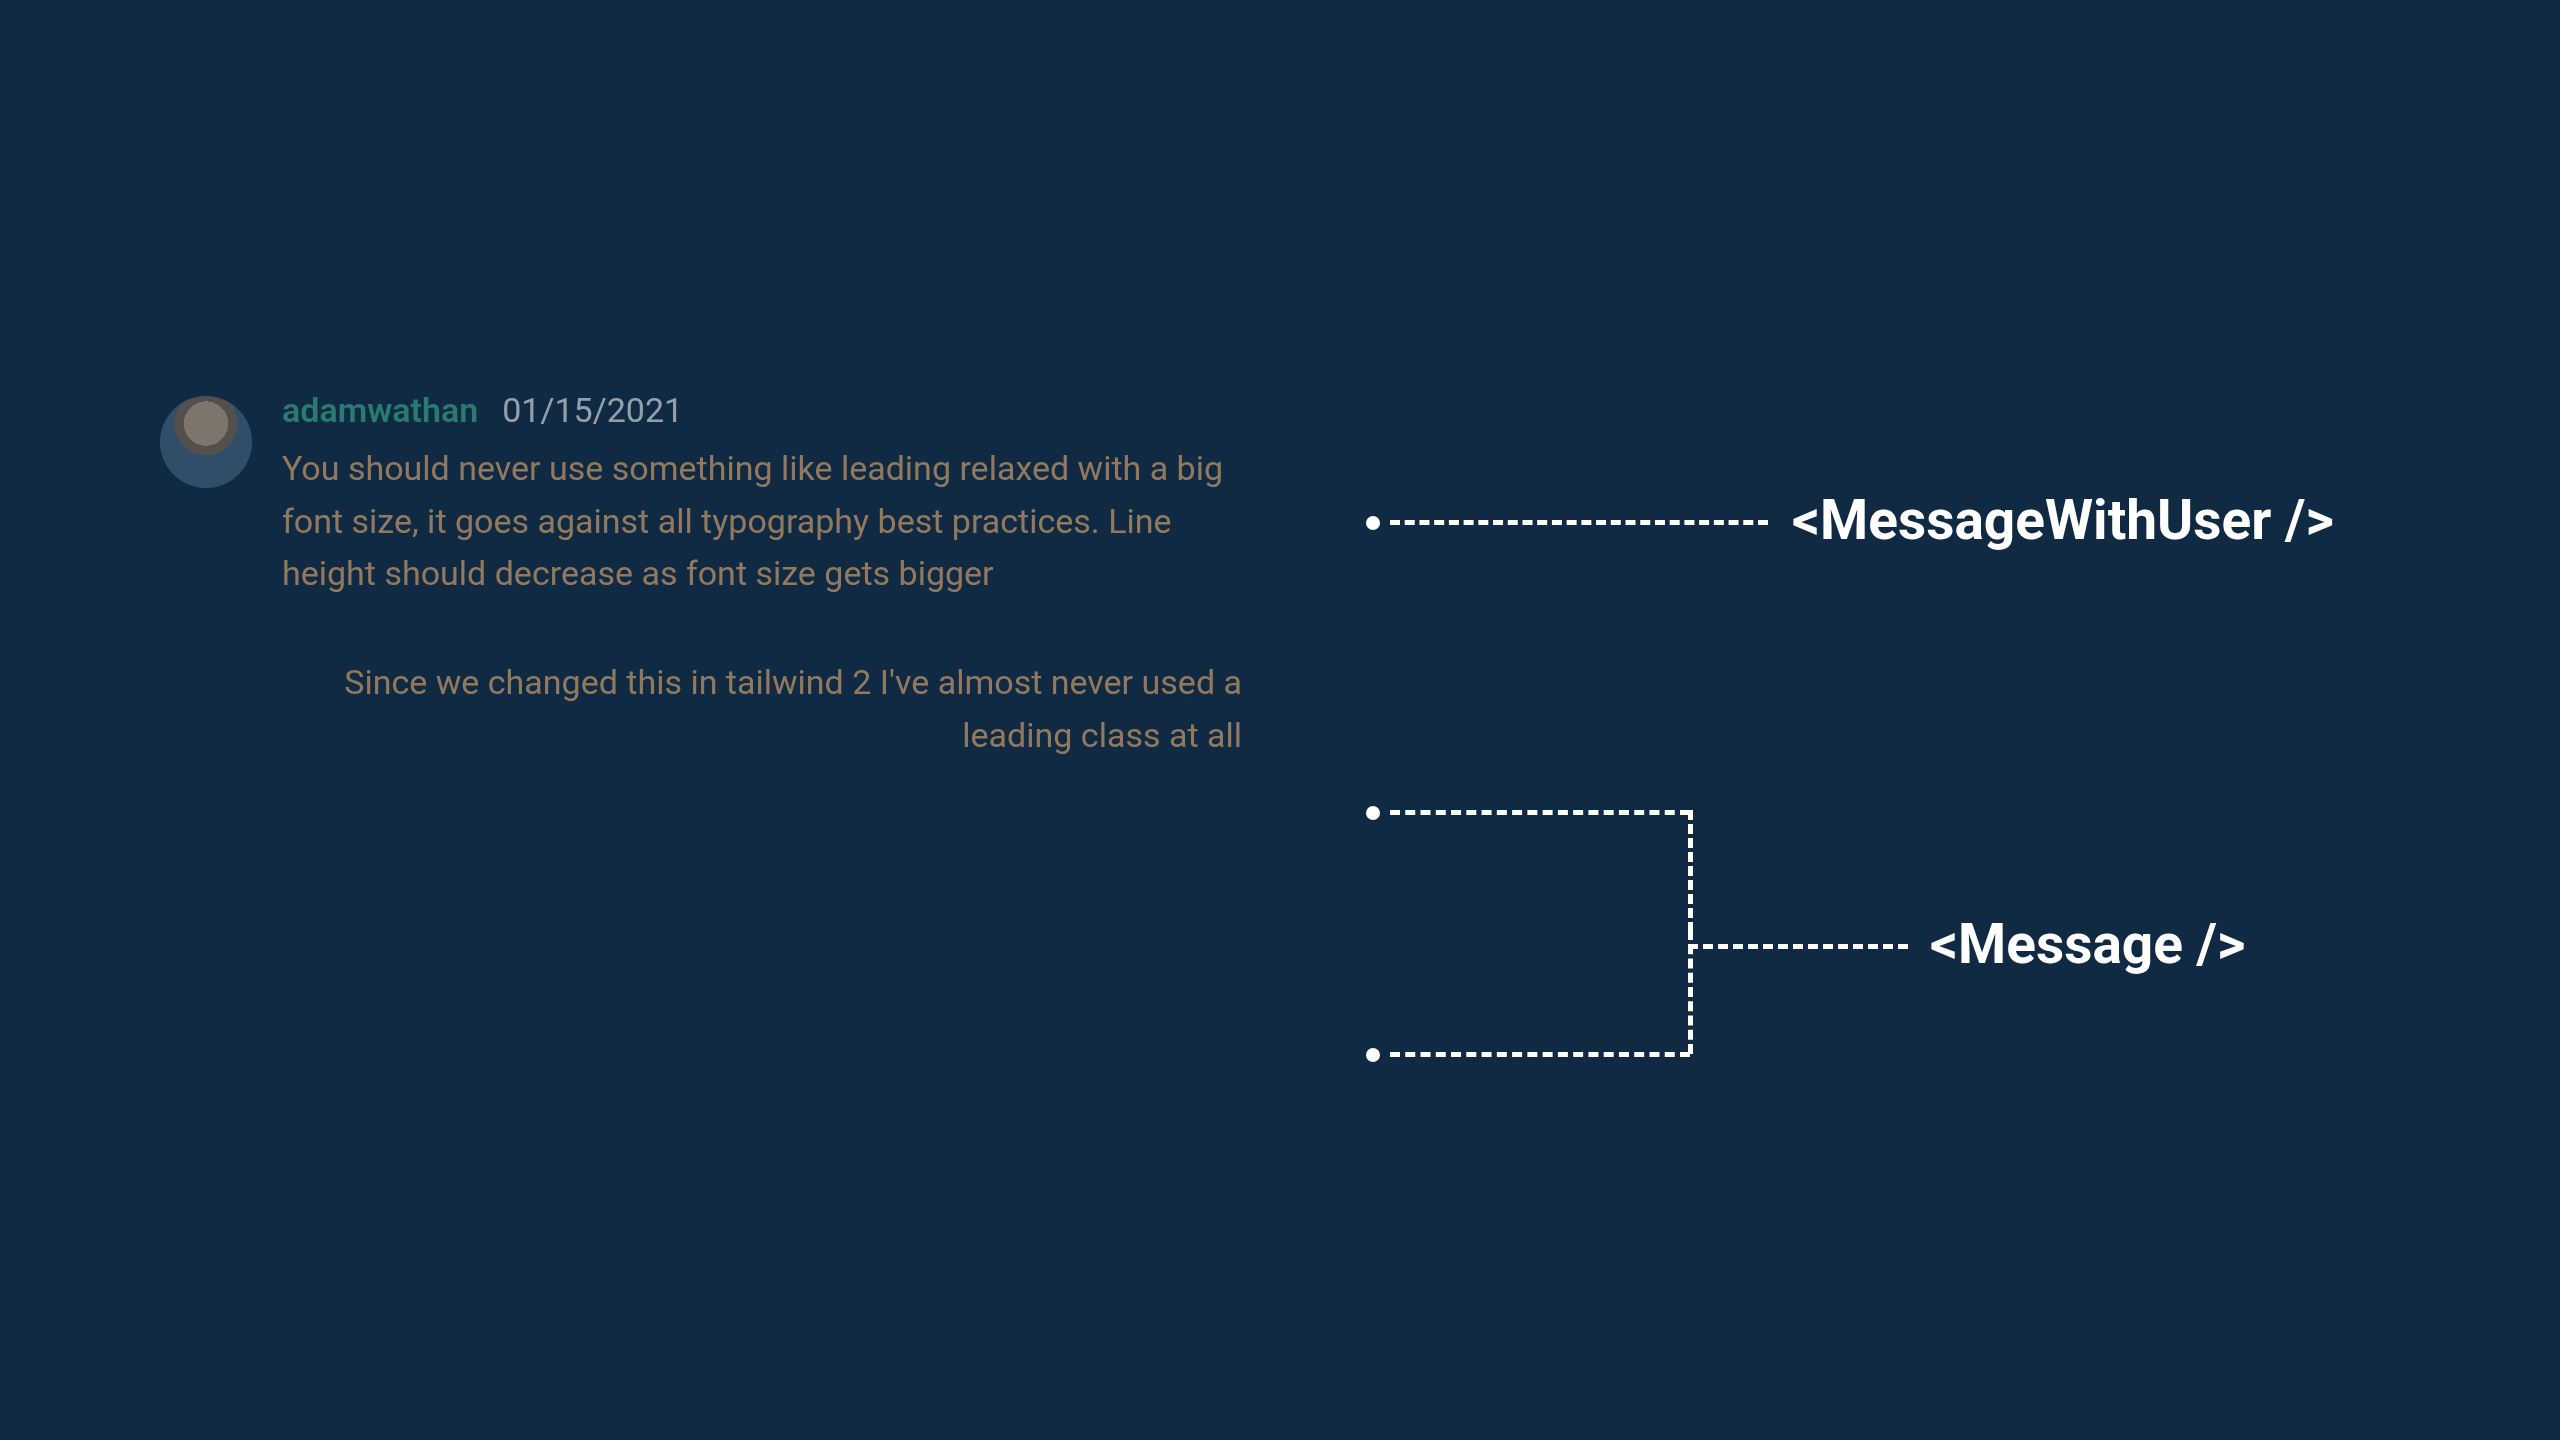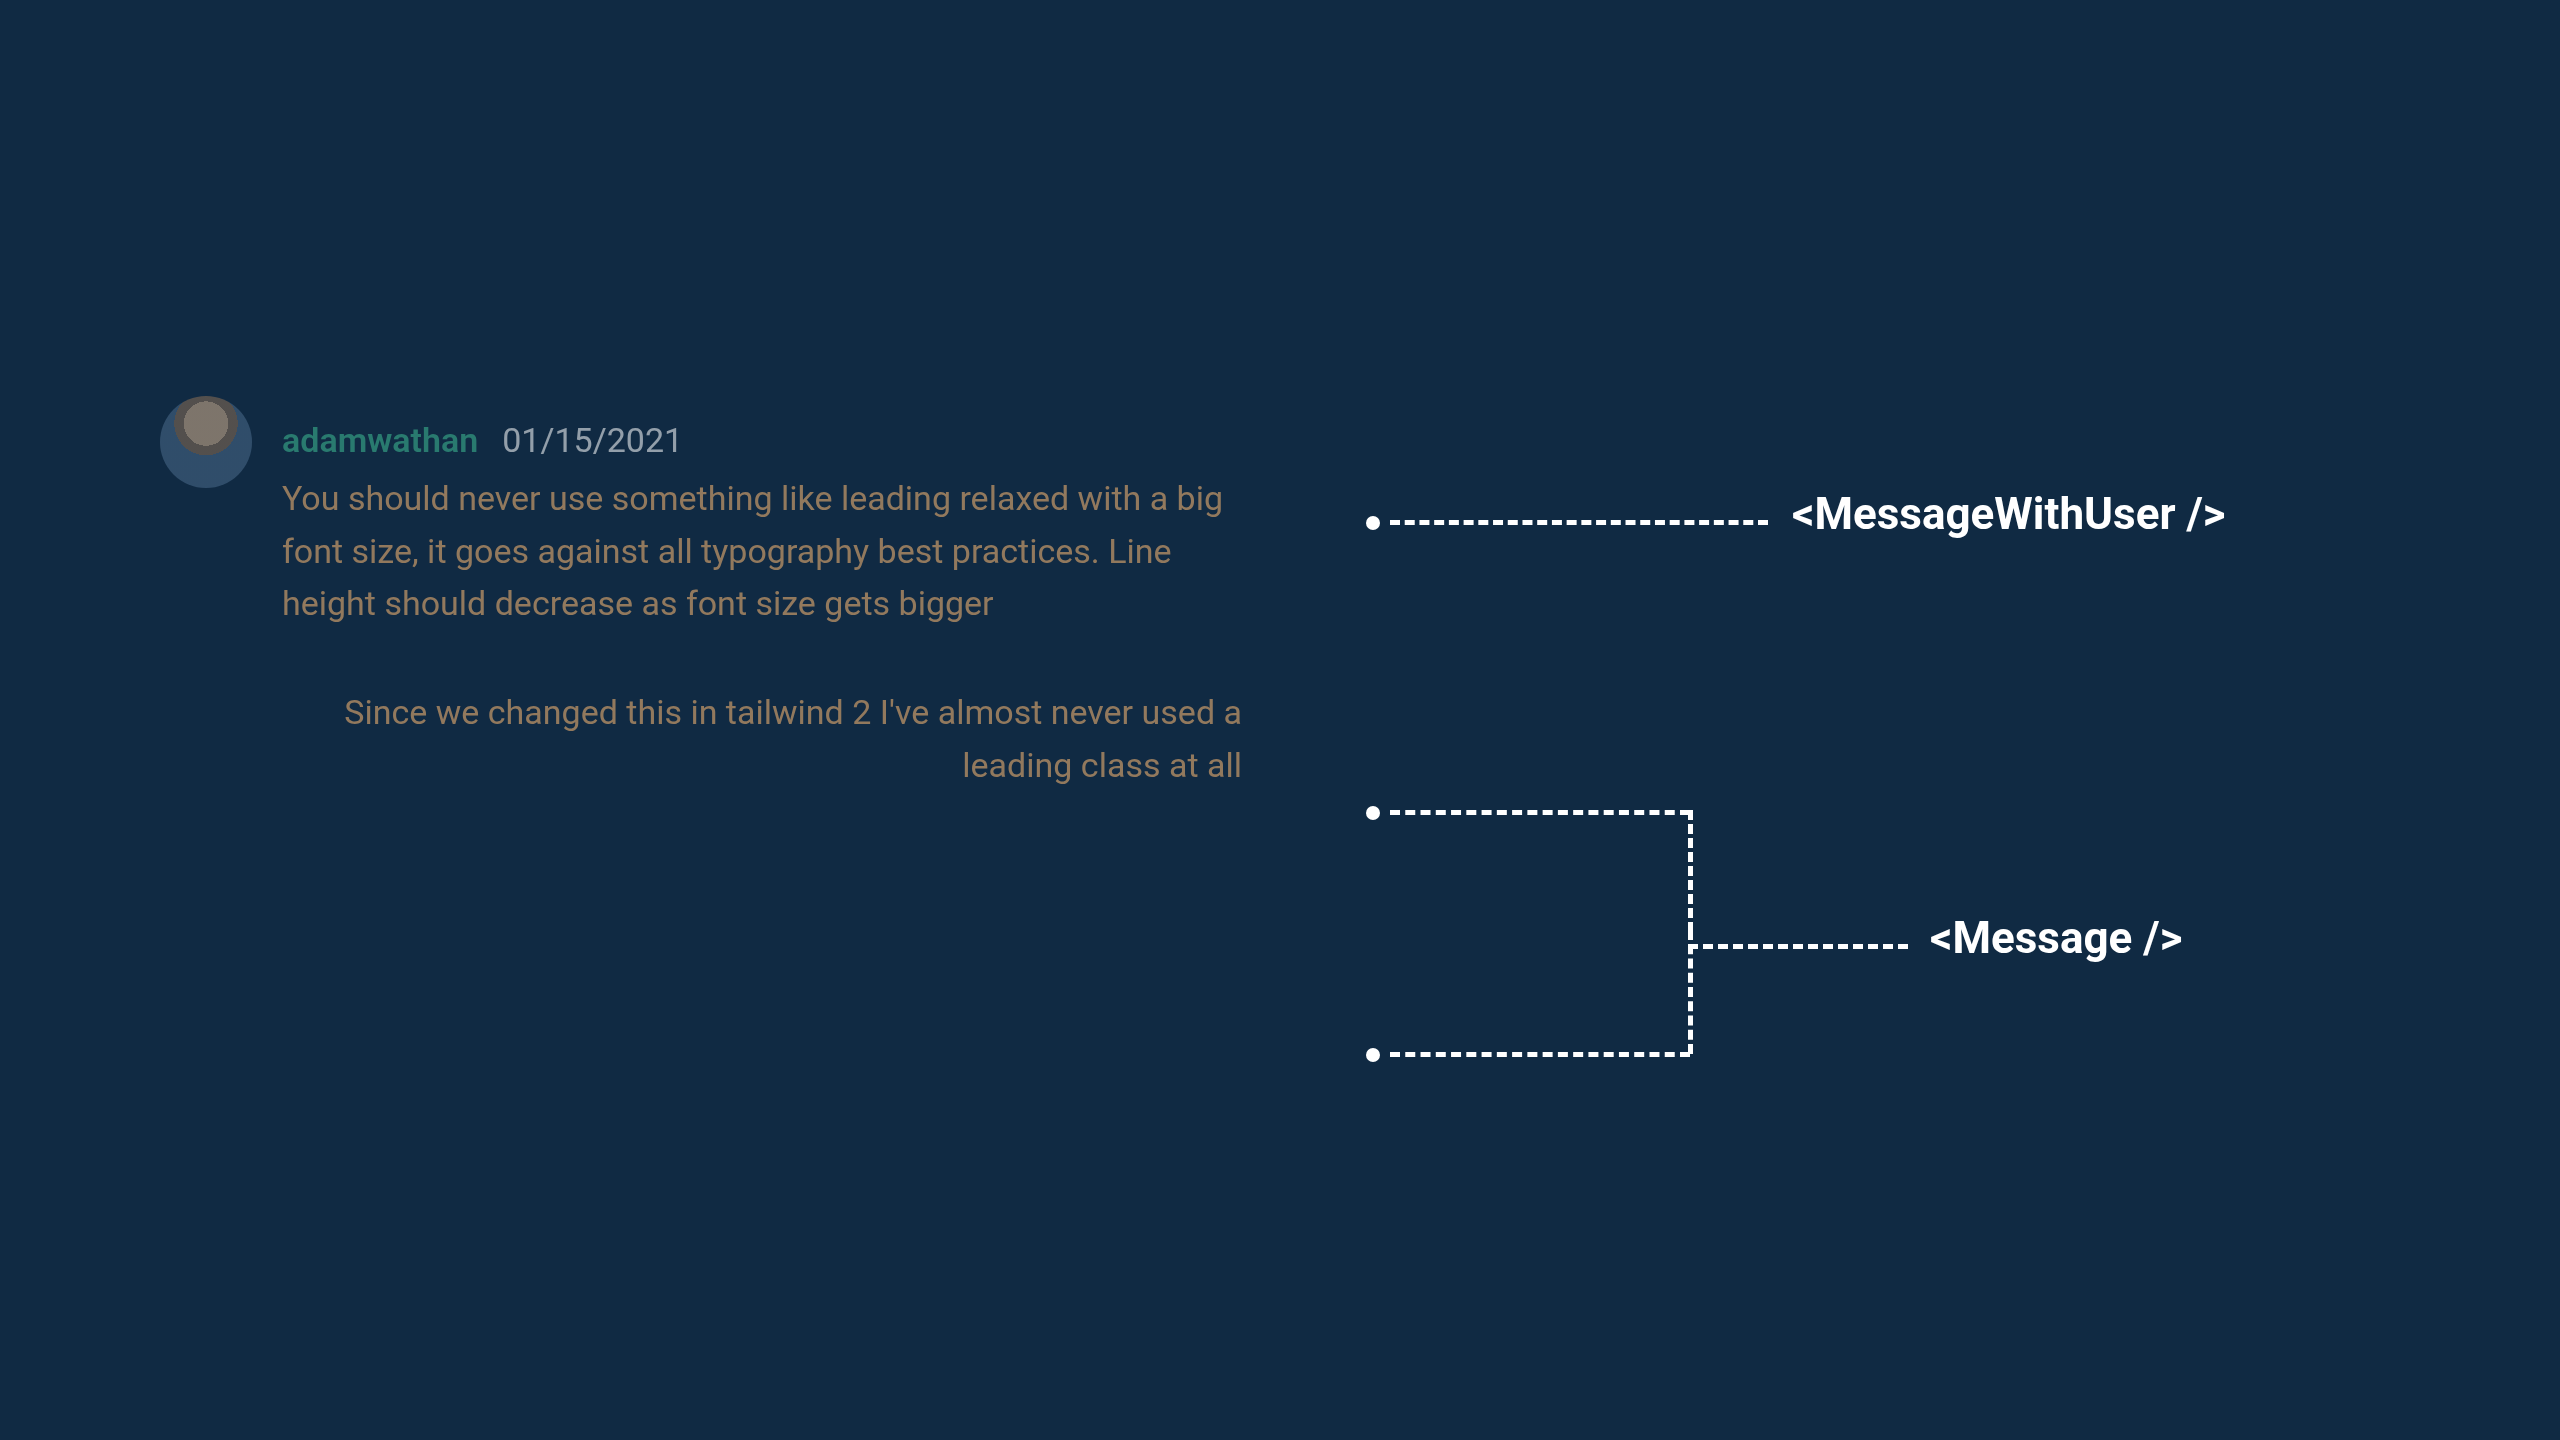--- a/index.html
+++ b/index.html
@@ -45,21 +45,20 @@
     display: flex;
     align-items: baseline;
     gap: 24px;
     margin-bottom: 12px;
   }
 
   .username {
     color: #3ebd93;
     font-weight: 600;
     font-size: 34px;
-    margin-top: 30px;
   }
 
   .timestamp {
     color: #ffffff;
     font-size: 34px;
   }
 
   .para {
     color: #fdba74;
     font-size: 34px;
@@ -86,21 +85,21 @@
   .dash-v {
     position: absolute;
     width: 0;
     border-left: 5px dashed #fff;
   }
 
   .comp-label {
     position: absolute;
     color: #fff;
     font-weight: 700;
-    font-size: 44px;
+    font-size: 55px;
     white-space: nowrap;
   }
 
   
   
   .dot-1 { top: 516px; left: 1366px; }
   .line-1 { top: 520px; left: 1390px; width: 378px; }
   .label-1 { top: 488px; left: 1792px; }
 
   

